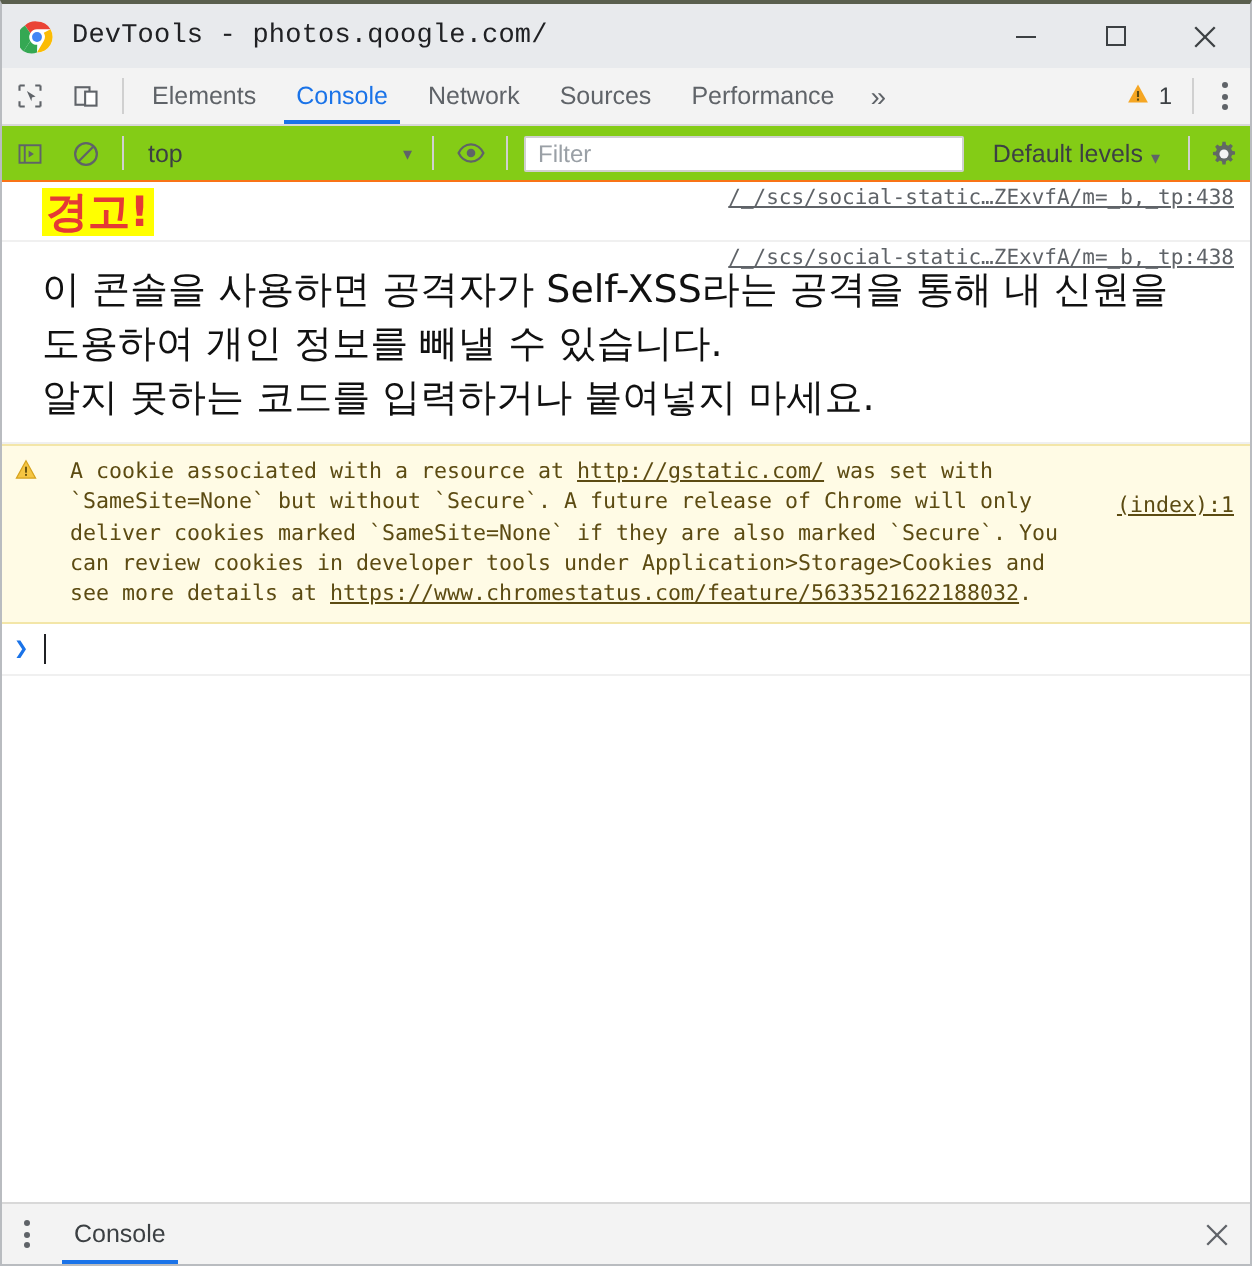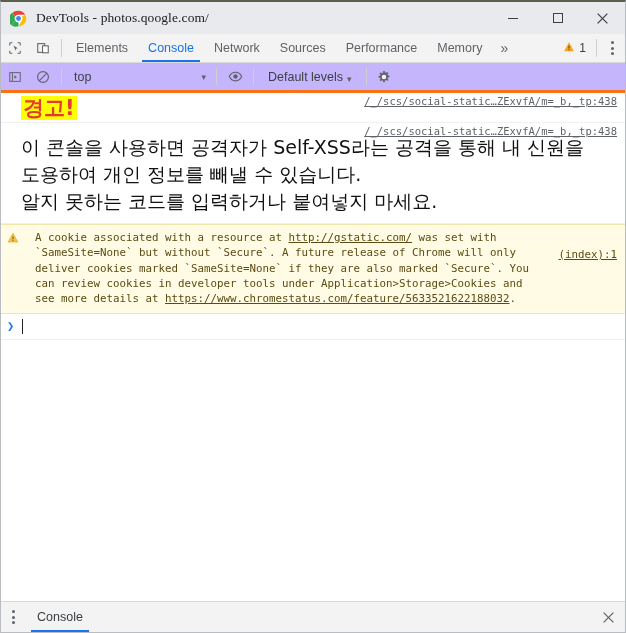--- a/index.html
+++ b/index.html
@@ -39,21 +39,21 @@
     width: 17px;
     height: 17px;
     margin-left: 9px;
     margin-right: 9px;
     flex: 0 0 auto;
     position: relative;
   }
   .title-text {
     font-size: 13.5px;
     color: #202124;
-    font-family: Liberation Serif, serif;
+    font-family: Liberation Mono, monospace;
     letter-spacing: 0.1px;
     white-space: nowrap;
   }
   .winbtns {
     margin-left: auto;
     display: flex;
     height: 32px;
     align-items: stretch;
   }
   .winbtn {
@@ -143,22 +143,22 @@
     width: 3px; height: 3px;
     border-radius: 50%;
     background: #5f6368;
     display: block;
   }
 
   
   .filterbar {
     height: 27px;
     min-height: 27px;
-    background: #c4b5fd;
-    border-bottom: 3px solid #f97316;
+    background: #84cc16;
+    border-bottom: 1px solid #f97316;
     display: flex;
     align-items: center;
     font-size: 12px;
     color: #3c4043;
   }
   .context-select {
     display: flex;
     align-items: center;
     justify-content: space-between;
     width: 132px;
@@ -460,23 +460,20 @@
     </div>
     <div class="panel-tab">
       <span>Network</span>
     </div>
     <div class="panel-tab">
       <span>Sources</span>
     </div>
     <div class="panel-tab">
       <span>Performance</span>
     </div>
-    <div class="panel-tab">
-      <span>Memory</span>
-    </div>
     <div class="more-tabs">
       <span>»</span>
     </div>
 
     <div class="warn-badge">
       <span>
         <svg width="12" height="12" viewBox="0 0 16 16">
           <path d="M8 1.6l6.6 12H1.4z" fill="#f5a623"></path>
           <rect x="7.3" y="6" width="1.4" height="4" fill="#5c4b12"></rect>
           <rect x="7.3" y="11" width="1.4" height="1.4" fill="#5c4b12"></rect>
@@ -515,20 +512,21 @@
     <div class="vdiv"></div>
 
     <div class="tool-icon-btn">
       <svg width="15" height="15" viewBox="0 0 16 16">
         <path d="M8 3.4c3.2 0 5.6 2.4 6.6 4.6-1 2.2-3.4 4.6-6.6 4.6S2.4 10.2 1.4 8C2.4 5.8 4.8 3.4 8 3.4z" fill="none" stroke="#5f6368" stroke-width="1.2"></path>
         <circle cx="8" cy="8" r="2.3" fill="#5f6368"></circle>
       </svg>
     </div>
     <div class="vdiv"></div>
 
+    <input class="filter-input" type="text" placeholder="Filter" style="">
 
     <div class="levels-select">
       <span>Default levels</span>
       <span class="caret">▾</span>
     </div>
     <div class="vdiv"></div>
     <div class="gear-btn">
       <svg width="14" height="14" viewBox="0 0 16 16">
         <path d="M8 5.1A2.9 2.9 0 1 0 8 10.9 2.9 2.9 0 0 0 8 5.1zm0 1.6a1.3 1.3 0 1 1 0 2.6 1.3 1.3 0 0 1 0-2.6z" fill="#5f6368"></path>
         <path d="M7.1 1h1.8l.25 1.7 1.25.52 1.4-1 1.27 1.27-1 1.4.52 1.25L14.3 6.5v1.8l-1.7.25-.52 1.25 1 1.4-1.27 1.27-1.4-1-1.25.52L8.9 14H7.1l-.25-1.7-1.25-.52-1.4 1L2.93 11.5l1-1.4L3.4 8.85 1.7 8.6V6.8l1.7-.25.52-1.25-1-1.4L4.2 2.63l1.4 1 1.25-.52z" fill="#5f6368" opacity="0.95"></path>

